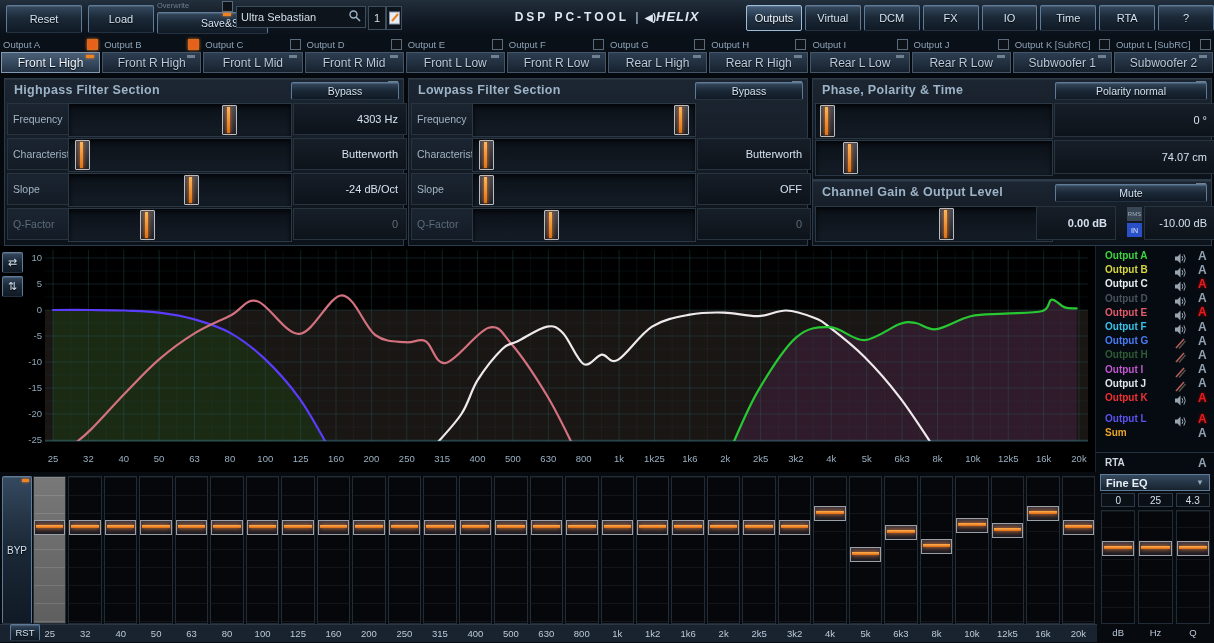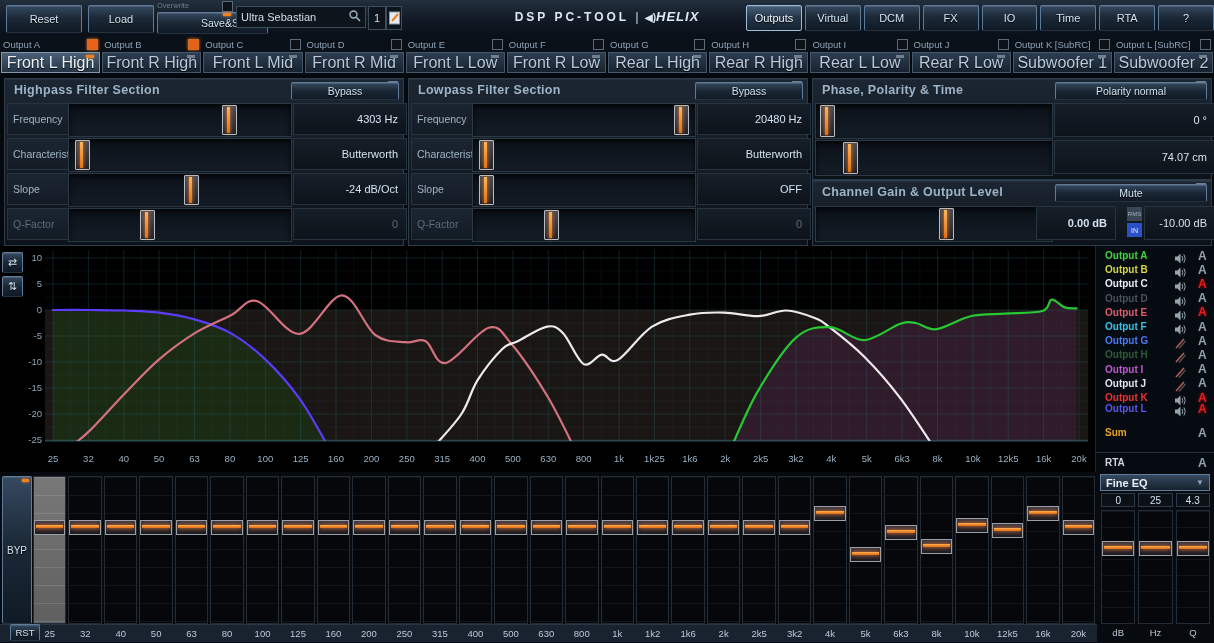--- a/index.html
+++ b/index.html
@@ -21,21 +21,21 @@
   .chk.on{background:#e8611a;border-color:#d07020;box-shadow:0 0 3px #e87020;}
   
   #toolbar{position:absolute;left:0;top:0;width:1214px;height:36px;background:linear-gradient(#222f3c,#101823 60%,#0a1018);border-bottom:1px solid #000;}
   #logo{position:absolute;left:0;right:0;top:9px;text-align:center;font-size:12px;color:#dde7f0;letter-spacing:3px;font-weight:bold;}
   #logo .helix{font-style:italic;letter-spacing:1px;font-size:13px;}
   
   #outrow{position:absolute;left:0;top:36px;width:1214px;height:16px;display:flex;background:#0a1018;}
   .outcell{flex:1;display:flex;align-items:center;justify-content:space-between;padding:0 3px;font-size:9.5px;color:#8da2b6;}
   
   #tabsrow{position:absolute;left:1px;top:52px;width:1212px;height:21px;display:flex;gap:2px;}
-  .tab{position:relative;flex:1;display:flex;align-items:center;justify-content:center;background:linear-gradient(#2d3e51,#17222f);border:1px solid #43566a;color:#bac9db;font-size:16px;text-shadow:0 1px 1px #000;}
+  .tab{position:relative;flex:1;display:flex;align-items:center;justify-content:center;background:linear-gradient(#2d3e51,#17222f);border:1px solid #43566a;color:#bac9db;font-size:12px;text-shadow:0 1px 1px #000;}
   .tab.sel{background:linear-gradient(#4a5f76,#253547);border-color:#8199b1;color:#eaf1f8;}
   
   #graph{position:absolute;left:0;top:246px;width:1214px;height:226px;background:#000;}
   .gtool{position:absolute;width:19px;height:19px;font-size:11px;color:#cfe0f0;}
   #sidebar{position:absolute;left:1095px;top:0;width:119px;height:226px;background:#060b11;border-left:1px solid #1a2530;}
   .chrow{position:absolute;left:0;width:119px;height:13px;display:flex;align-items:center;}
   .chrow .nm{position:absolute;left:9px;font-size:10px;font-weight:bold;}
   .chrow .ic{position:absolute;left:78px;top:1px;}
   .chrow .bdg{position:absolute;left:102px;font-size:12px;font-weight:bold;color:#93a2b1;}
   .bdg.red{color:#e51d1d;text-shadow:0 0 3px #a00;}
@@ -233,21 +233,20 @@
       <div class="val-cell dim" style="left: 288px; top: 129px; width: 104px; height: 30px;">0</div>
     </div>
   <div class="panel" id="lp-panel" style="left:408px;top:78px;width:398px;height:166px;">
     <div class="sec-title">Lowpass Filter Section</div>
     <span class="dash"></span>
     <div class="btn" style="position:absolute;right:4px;top:3px;width:106px;height:16px;font-size:10.5px;">Bypass</div>
   <div class="lbl-cell" style="left: 2px; top: 24px; width: 58px; height: 30px;">Frequency</div>
       <div class="track" style="left: 63px; top: 24px; width: 222px; height: 32px;">
         <div class="handle" style="left: calc(96% - 12.48px);"></div>
       </div>
-      <div class="val-cell" style="left: 288px; top: 24px; width: 104px; height: 30px;">20480 Hz</div>
       <div class="lbl-cell" style="left: 2px; top: 59px; width: 58px; height: 30px;">Characteristic</div>
       <div class="track" style="left: 63px; top: 59px; width: 222px; height: 32px;">
         <div class="handle" style="left: calc(3% - 0.39px);"></div>
       </div>
       <div class="val-cell" style="left: 288px; top: 59px; width: 104px; height: 30px;">Butterworth</div>
       <div class="lbl-cell" style="left: 2px; top: 94px; width: 58px; height: 30px;">Slope</div>
       <div class="track" style="left: 63px; top: 94px; width: 222px; height: 32px;">
         <div class="handle" style="left: calc(3% - 0.39px);"></div>
       </div>
       <div class="val-cell" style="left: 288px; top: 94px; width: 104px; height: 30px;">OFF</div>
@@ -503,21 +502,21 @@
           <span class="bdg">A</span>
         </div>
         <div class="chrow" style="top: 145px;">
           <span class="nm" style="color: rgb(240, 48, 48);">Output K</span>
           <span class="ic"><svg width="12" height="11" viewBox="0 0 12 11">
               <path d="M1 3.5 H3.5 L6.5 0.5 V10.5 L3.5 7.5 H1 Z" fill="#98a4b0"></path>
               <path d="M8 3 q1.6 2.5 0 5 M9.9 1.4 q2.7 4.1 0 8.2" stroke="#98a4b0" fill="none" stroke-width="1"></path>
             </svg></span>
           <span class="bdg red">A</span>
         </div>
-        <div class="chrow" style="top: 156px; text-align: right;">
+        <div class="chrow" style="top: 166px; text-align: right;">
           <span class="nm" style="color: rgb(91, 82, 240);">Output L</span>
           <span class="ic"><svg width="12" height="11" viewBox="0 0 12 11">
               <path d="M1 3.5 H3.5 L6.5 0.5 V10.5 L3.5 7.5 H1 Z" fill="#98a4b0"></path>
               <path d="M8 3 q1.6 2.5 0 5 M9.9 1.4 q2.7 4.1 0 8.2" stroke="#98a4b0" fill="none" stroke-width="1"></path>
             </svg></span>
           <span class="bdg red">A</span>
         </div>
         <div class="chrow" style="top: 180px;">
           <span class="nm" style="color: rgb(232, 163, 37);">Sum</span>
           <span class="bdg">A</span>

